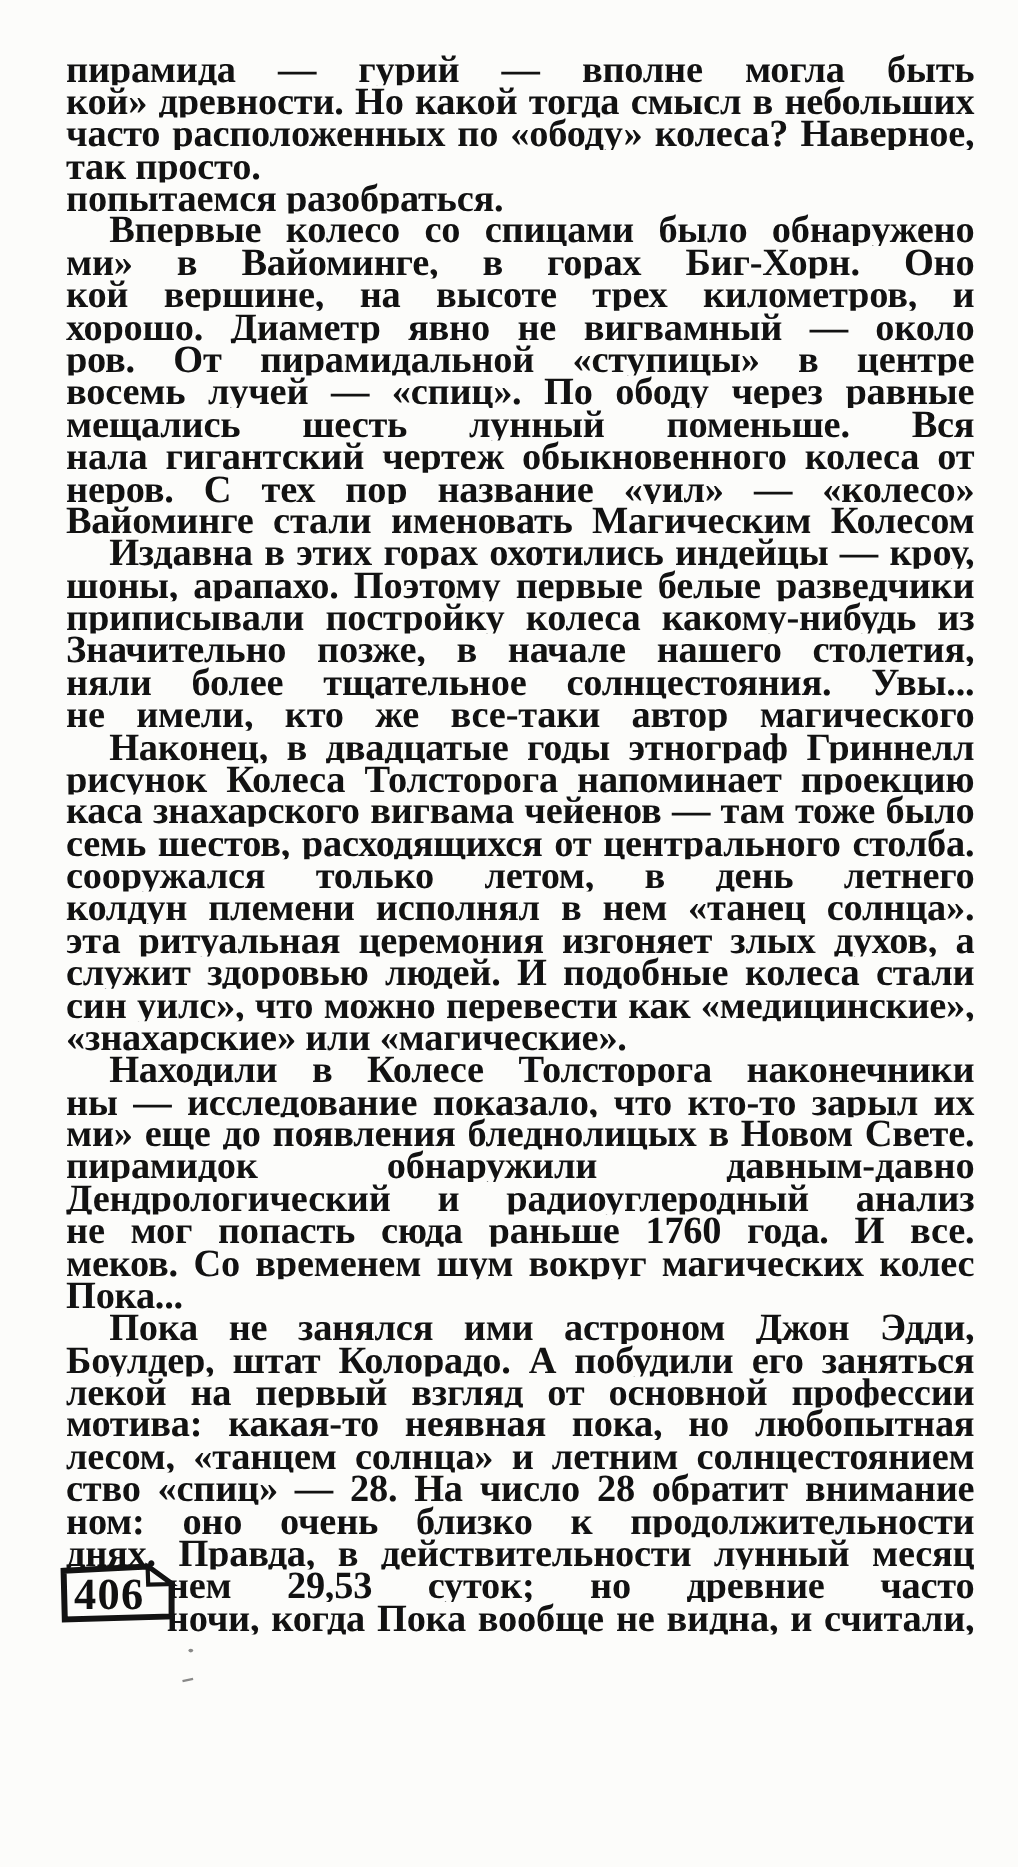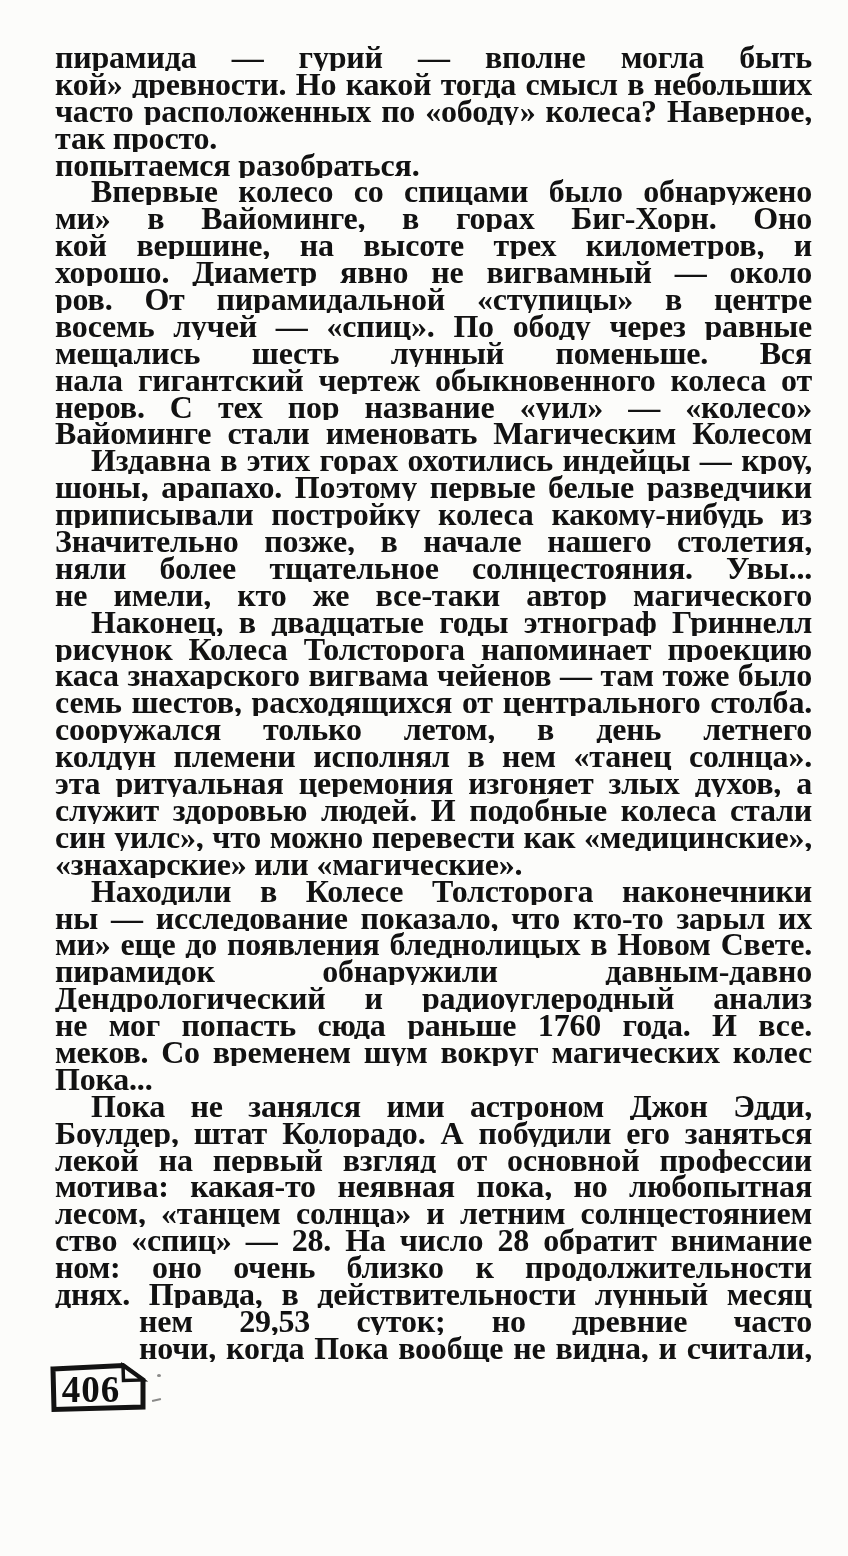--- a/index.html
+++ b/index.html
@@ -30,21 +30,21 @@
     text-align: justify;
     text-align-last: justify;
     white-space: nowrap;
     white-space: normal;
   }
   .line.end { text-align-last: left; }
   .line.indent { text-indent: 36px; }
   .line.offset { margin-left: 84px; }
   .page-badge {
     position: absolute;
-    left: 47px; top: 1360px;
+    left: 47px; top: 1300px;
     width: 104px; height: 58px;
   }
   .page-badge svg { position: absolute; left: 0; top: 0; }
   .page-badge .num {
     position: absolute;
     left: 13px; top: 8px;
     width: 62px;
     text-align: center;
     font-size: 37px;
     font-weight: 700;

